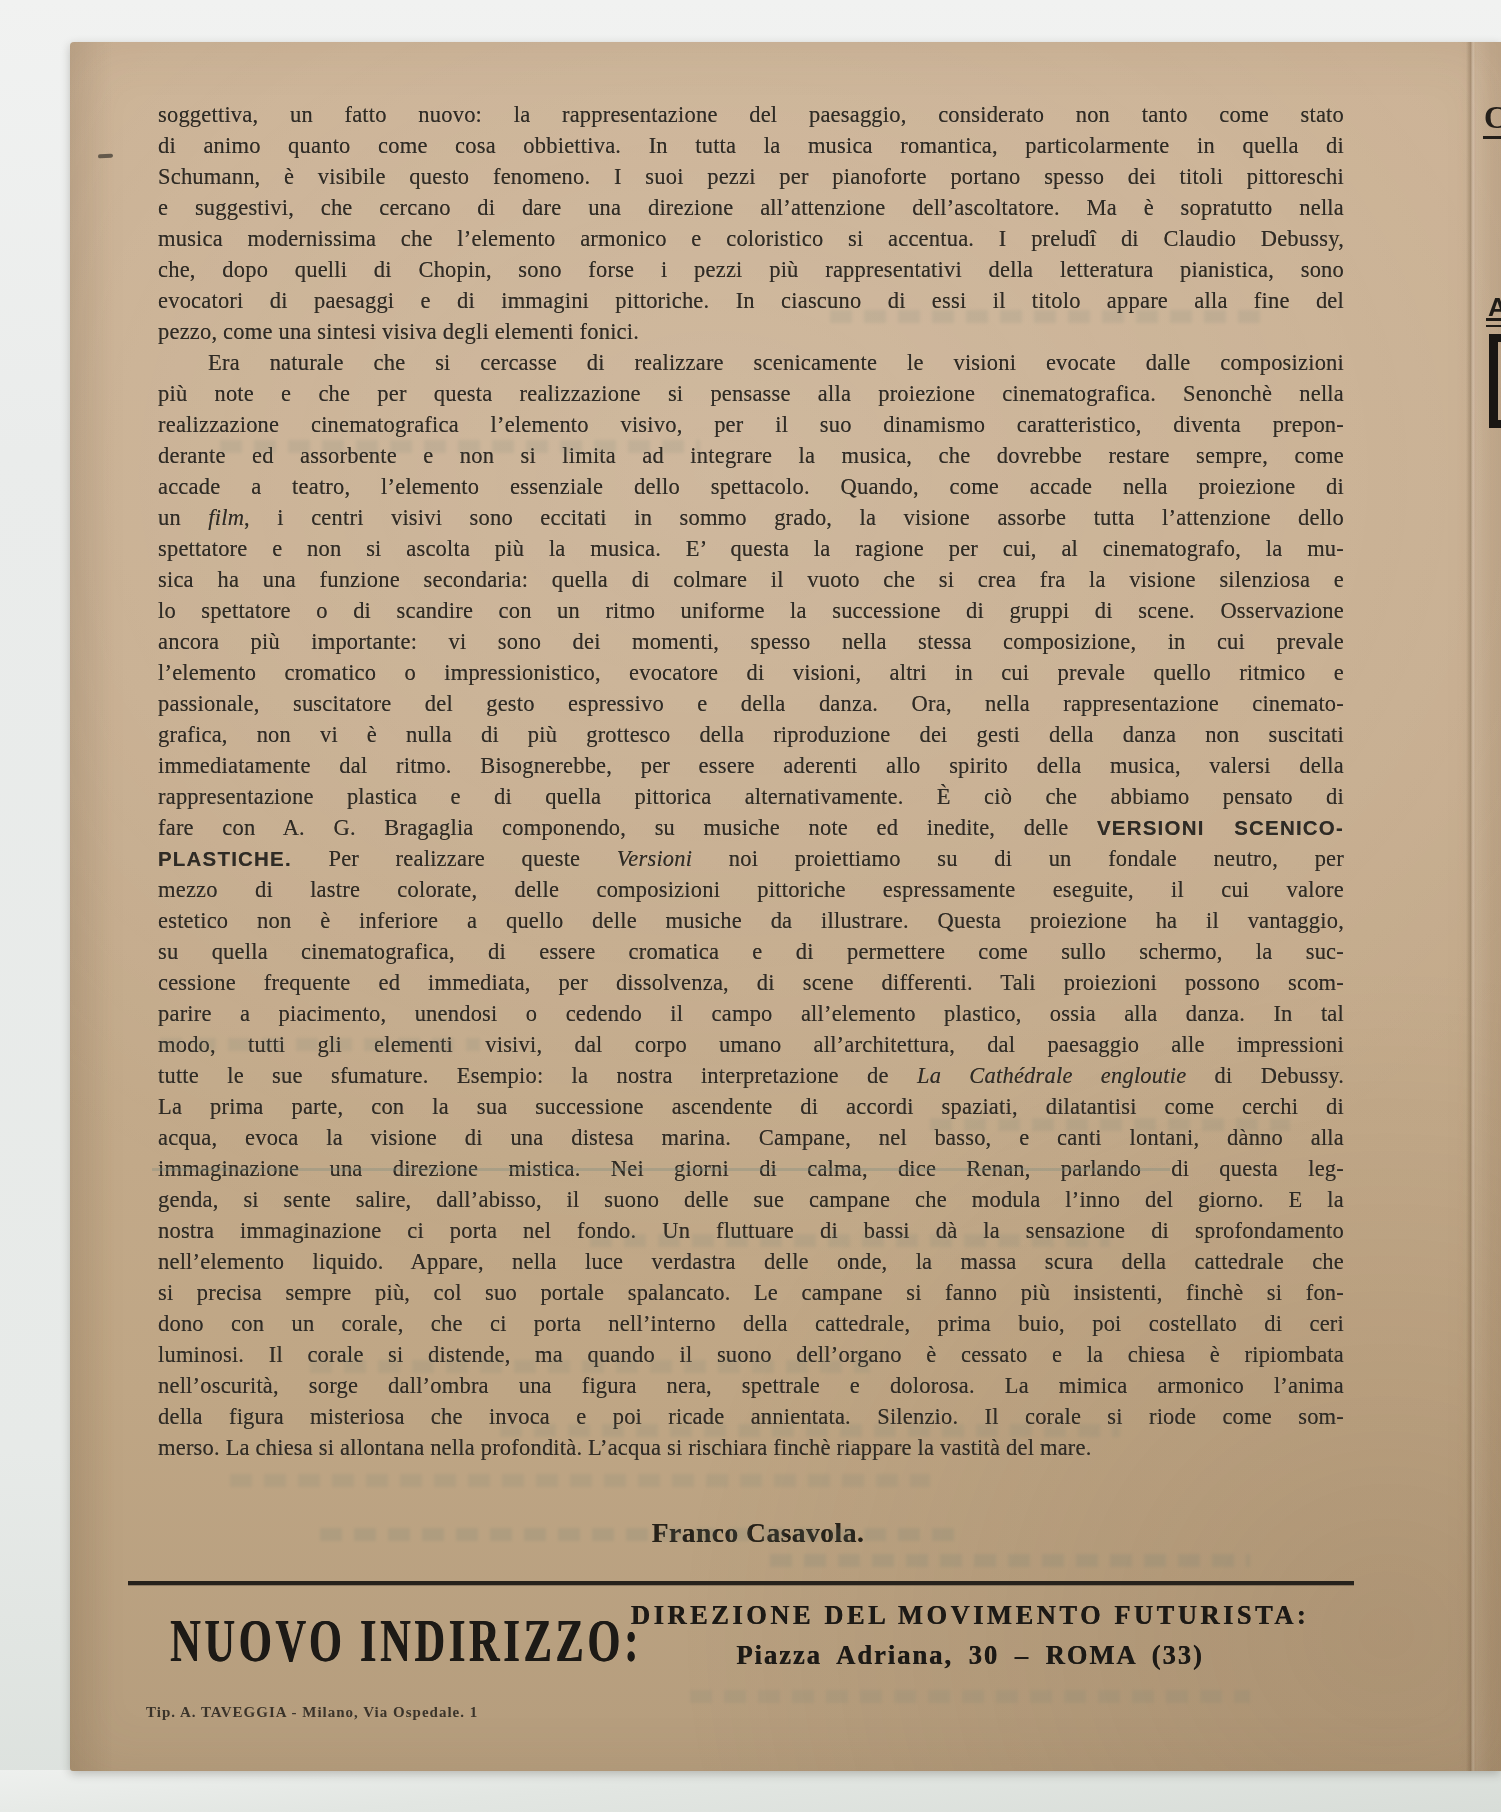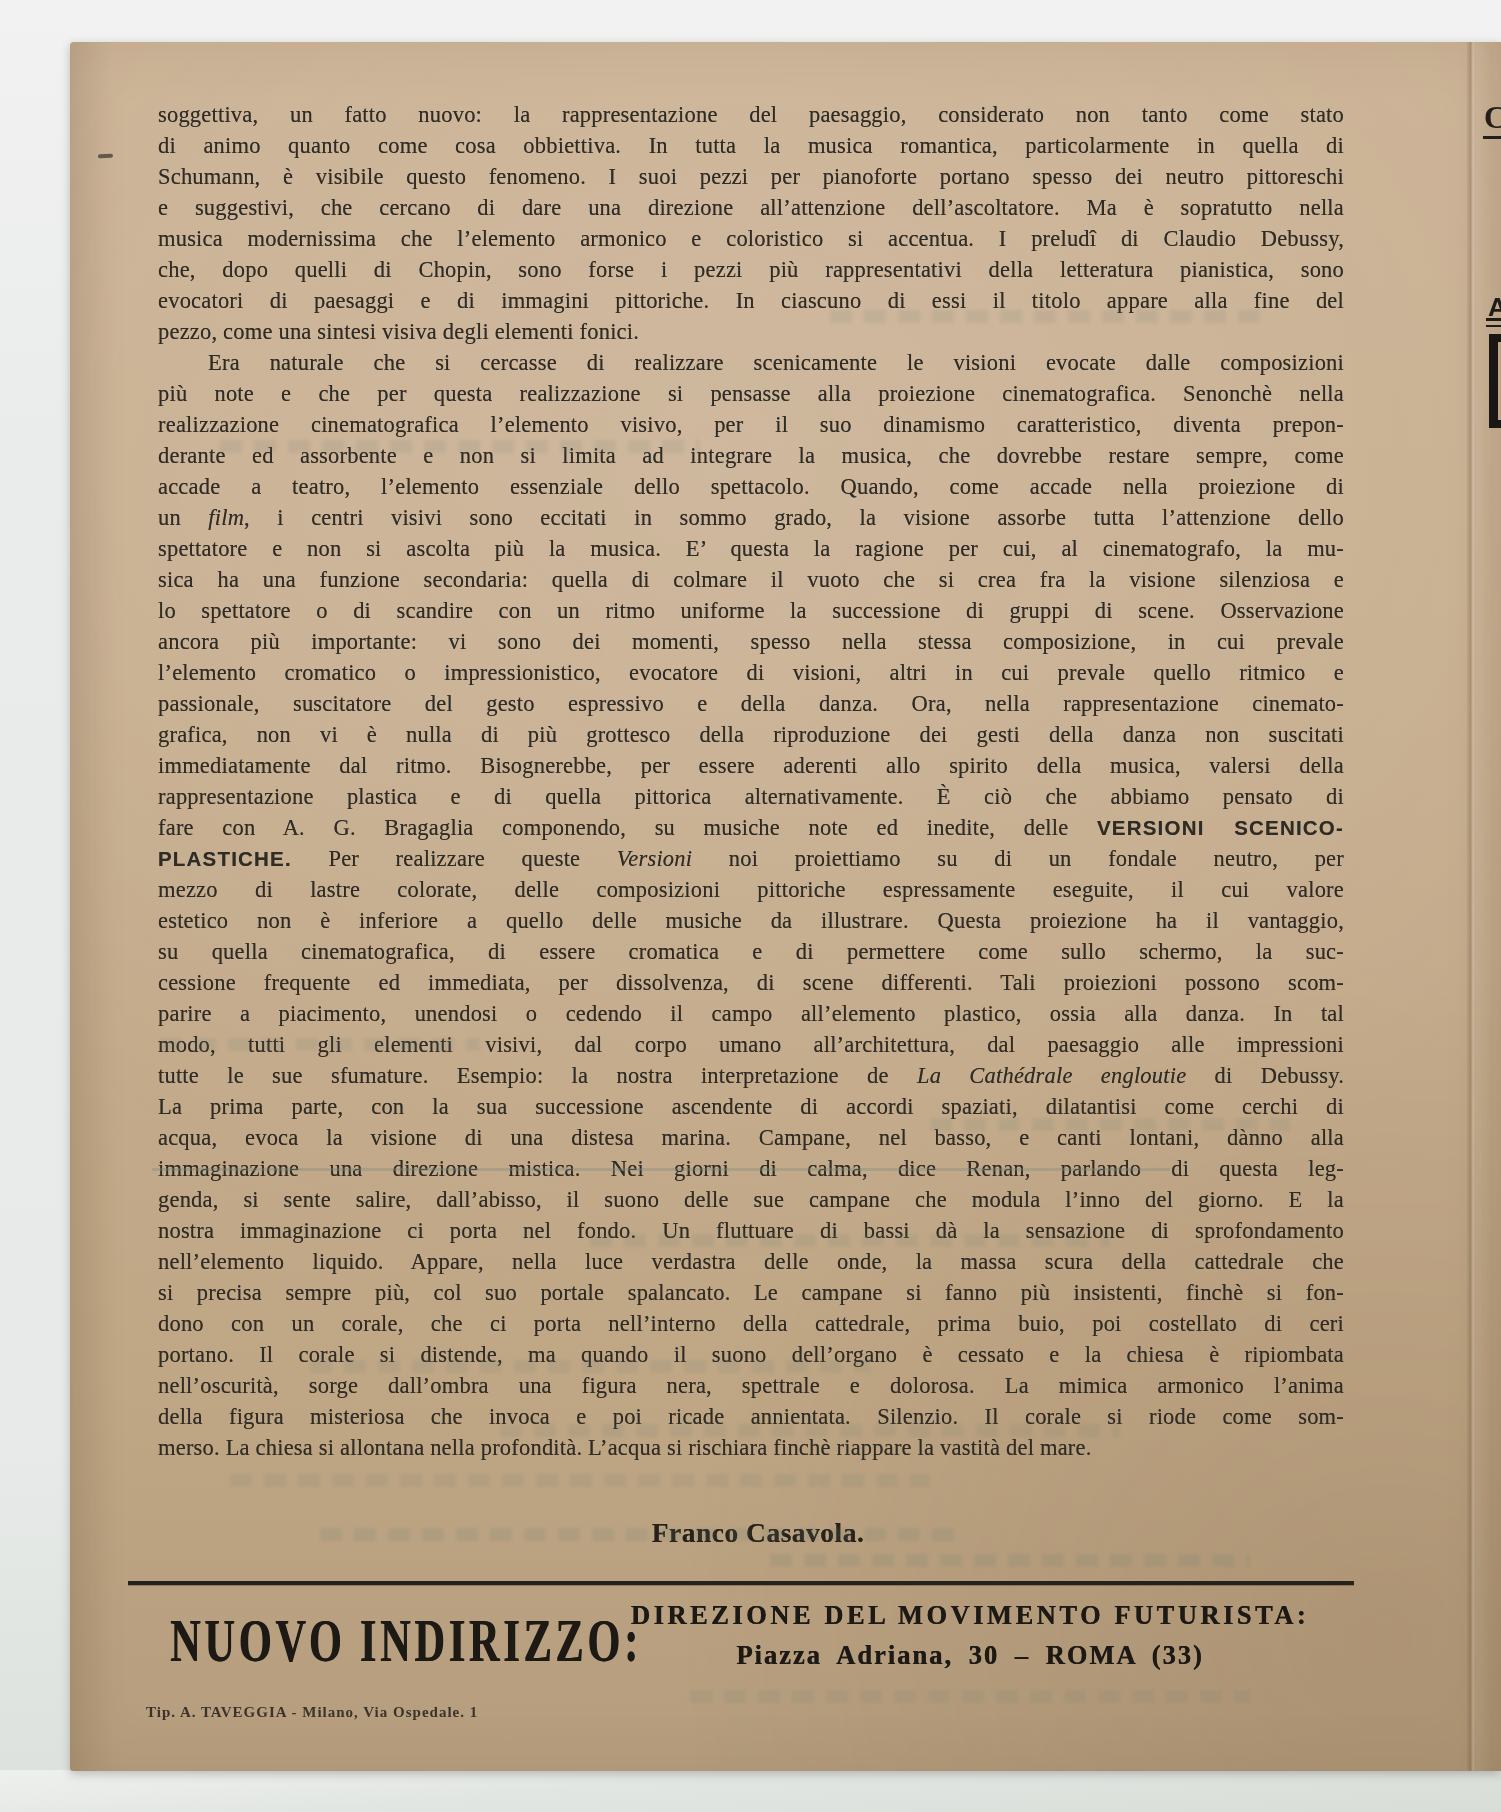--- a/index.html
+++ b/index.html
@@ -123,21 +123,21 @@
 <body>
 
 <div class="scan">
   <div class="backdrop-crease"></div>
 
   <div class="paper">
 
     <div class="bodytext">
         <div class="line"><span>soggettiva, un fatto nuovo: la rappresentazione del paesaggio, considerato non tanto come stato</span></div>
         <div class="line"><span>di animo quanto come cosa obbiettiva. In tutta la musica romantica, particolarmente in quella di</span></div>
-        <div class="line"><span>Schumann, è visibile questo fenomeno. I suoi pezzi per pianoforte portano spesso dei neutro pittoreschi</span></div>
+        <div class="line"><span>Schumann, è visibile questo fenomeno. I suoi pezzi per pianoforte portano spesso dei titoli pittoreschi</span></div>
         <div class="line"><span>e suggestivi, che cercano di dare una direzione all’attenzione dell’ascoltatore. Ma è sopratutto nella</span></div>
         <div class="line"><span>musica modernissima che l’elemento armonico e coloristico si accentua. I preludî di Claudio Debussy,</span></div>
         <div class="line"><span>che, dopo quelli di Chopin, sono forse i pezzi più rappresentativi della letteratura pianistica, sono</span></div>
         <div class="line"><span>evocatori di paesaggi e di immagini pittoriche. In ciascuno di essi il titolo appare alla fine del</span></div>
         <div class="line nj"><span>pezzo, come una sintesi visiva degli elementi fonici.</span></div>
         <div class="line ind"><span>Era naturale che si cercasse di realizzare scenicamente le visioni evocate dalle composizioni</span></div>
         <div class="line"><span>più note e che per questa realizzazione si pensasse alla proiezione cinematografica. Senonchè nella</span></div>
         <div class="line"><span>realizzazione cinematografica l’elemento visivo, per il suo dinamismo caratteristico, diventa prepon-</span></div>
         <div class="line"><span>derante ed assorbente e non si limita ad integrare la musica, che dovrebbe restare sempre, come</span></div>
         <div class="line"><span>accade a teatro, l’elemento essenziale dello spettacolo. Quando, come accade nella proiezione di</span></div>
@@ -161,21 +161,21 @@
         <div class="line"><span>modo, tutti gli elementi visivi, dal corpo umano all’architettura, dal paesaggio alle impressioni</span></div>
         <div class="line"><span>tutte le sue sfumature. Esempio: la nostra interpretazione de </span><span class="it">La Cathédrale engloutie</span><span> di Debussy.</span></div>
         <div class="line"><span>La prima parte, con la sua successione ascendente di accordi spaziati, dilatantisi come cerchi di</span></div>
         <div class="line"><span>acqua, evoca la visione di una distesa marina. Campane, nel basso, e canti lontani, dànno alla</span></div>
         <div class="line"><span>immaginazione una direzione mistica. Nei giorni di calma, dice Renan, parlando di questa leg-</span></div>
         <div class="line"><span>genda, si sente salire, dall’abisso, il suono delle sue campane che modula l’inno del giorno. E la</span></div>
         <div class="line"><span>nostra immaginazione ci porta nel fondo. Un fluttuare di bassi dà la sensazione di sprofondamento</span></div>
         <div class="line"><span>nell’elemento liquido. Appare, nella luce verdastra delle onde, la massa scura della cattedrale che</span></div>
         <div class="line"><span>si precisa sempre più, col suo portale spalancato. Le campane si fanno più insistenti, finchè si fon-</span></div>
         <div class="line"><span>dono con un corale, che ci porta nell’interno della cattedrale, prima buio, poi costellato di ceri</span></div>
-        <div class="line"><span>portano. Il corale si distende, ma quando il suono dell’organo è cessato e la chiesa è ripiombata</span></div>
+        <div class="line"><span>luminosi. Il corale si distende, ma quando il suono dell’organo è cessato e la chiesa è ripiombata</span></div>
         <div class="line"><span>nell’oscurità, sorge dall’ombra una figura nera, spettrale e dolorosa. La mimica armonico l’anima</span></div>
         <div class="line"><span>della figura misteriosa che invoca e poi ricade annientata. Silenzio. Il corale si riode come som-</span></div>
         <div class="line nj"><span>merso. La chiesa si allontana nella profondità. L’acqua si rischiara finchè riappare la vastità del mare.</span></div>
       </div>
 
     <div class="signature">Franco Casavola.</div>
 
     <div class="rule"></div>
 
     <div class="new-address">NUOVO INDIRIZZO:</div>

